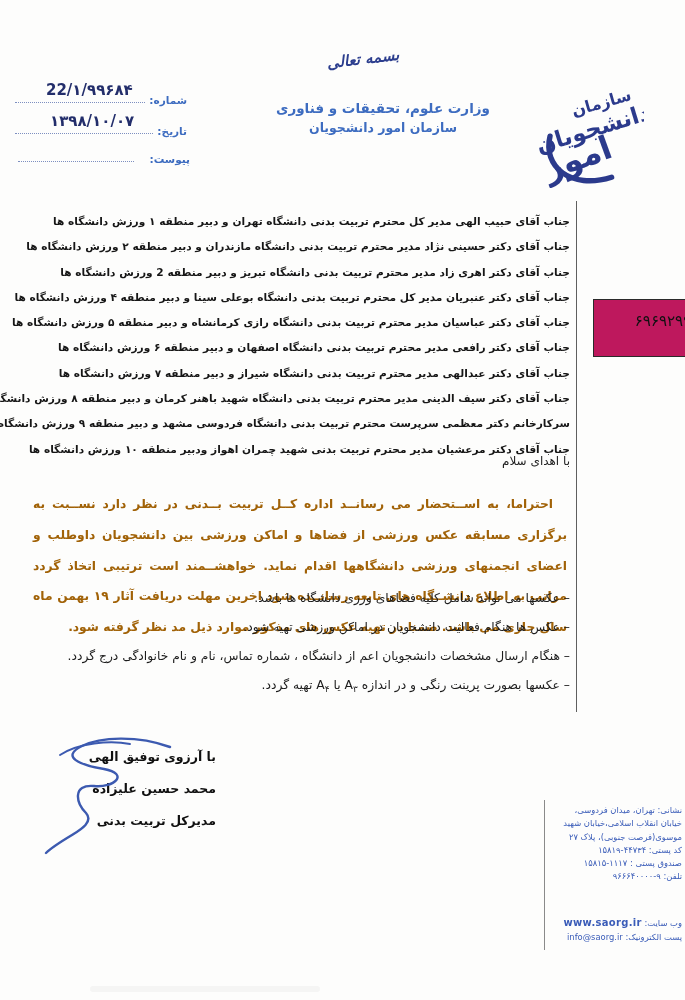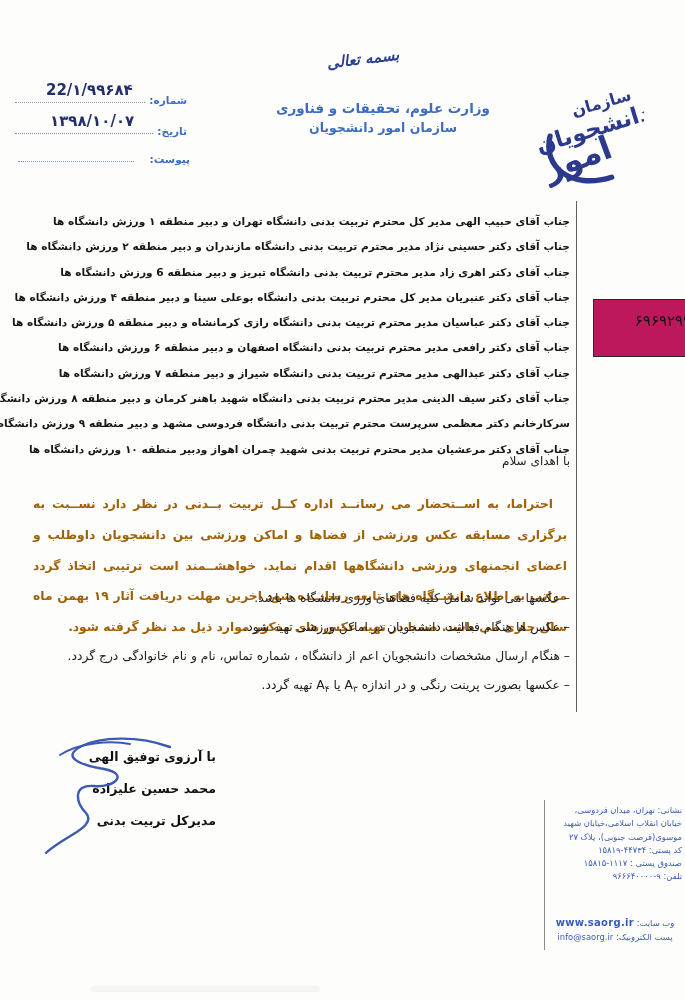--- a/index.html
+++ b/index.html
@@ -65,21 +65,21 @@
     position:absolute;top:741px;left:38px;width:178px;direction:rtl;text-align:right;
     font-weight:bold;font-size:12.5px;line-height:32px;color:#101010;
   }
   .sig-scribble{position:absolute;top:733px;left:42px;width:135px;height:130px;pointer-events:none;}
   
   .footer-address{
     position:absolute;top:804px;left:548px;width:134px;direction:rtl;text-align:right;
     font-size:8.4px;line-height:13.3px;color:#3a5cb8;
   }
   .footer-web{
-    position:absolute;top:916px;left:548px;width:134px;direction:rtl;text-align:center;
+    position:absolute;top:916px;left:548px;width:134px;direction:rtl;text-align:right;
     font-size:8.4px;line-height:14px;color:#3a5cb8;
   }
   .num{direction:ltr;unicode-bidi:isolate;}
   .site{font-weight:bold;font-size:10px;letter-spacing:.3px;}
   .smudge{position:absolute;left:90px;top:986px;width:230px;height:6px;background:#9a9a9a;opacity:.08;border-radius:3px;}
 </style>
 </head>
 <body>
 
 <div class="page">
@@ -123,21 +123,21 @@
     <div class="tracking-label">شماره پیگیری</div>
     <div class="tracking-num">۶۹۶۹۲۹۹</div>
   </div>
 
   <div class="vrule-main"></div>
   <div class="vrule-footer"></div>
 
   <div class="recipients">
     <div class="recipient">جناب آقای حبیب الهی مدیر کل محترم تربیت بدنی دانشگاه تهران و دبیر منطقه ۱ ورزش دانشگاه ها</div>
     <div class="recipient">جناب آقای دکتر حسینی نژاد مدیر محترم تربیت بدنی دانشگاه مازندران و دبیر منطقه ۲ ورزش دانشگاه ها</div>
-    <div class="recipient">جناب آقای دکتر اهری زاد مدیر محترم تربیت بدنی دانشگاه تبریز و دبیر منطقه 6 ورزش دانشگاه ها</div>
+    <div class="recipient">جناب آقای دکتر اهری زاد مدیر محترم تربیت بدنی دانشگاه تبریز و دبیر منطقه 2 ورزش دانشگاه ها</div>
     <div class="recipient">جناب آقای دکتر عنبریان مدیر کل محترم تربیت بدنی دانشگاه بوعلی سینا و دبیر منطقه ۴ ورزش دانشگاه ها</div>
     <div class="recipient">جناب آقای دکتر عباسیان مدیر محترم تربیت بدنی دانشگاه رازی کرمانشاه و دبیر منطقه ۵ ورزش دانشگاه ها</div>
     <div class="recipient">جناب آقای دکتر رافعی مدیر محترم تربیت بدنی دانشگاه اصفهان و دبیر منطقه ۶ ورزش دانشگاه ها</div>
     <div class="recipient">جناب آقای دکتر عبدالهی مدیر محترم تربیت بدنی دانشگاه شیراز و دبیر منطقه ۷ ورزش دانشگاه ها</div>
     <div class="recipient">جناب آقای دکتر سیف الدینی مدیر محترم تربیت بدنی دانشگاه شهید باهنر کرمان و دبیر منطقه ۸ ورزش دانشگاها</div>
     <div class="recipient">سرکارخانم دکتر معظمی سرپرست محترم تربیت بدنی دانشگاه فردوسی مشهد و دبیر منطقه ۹ ورزش دانشگاه ها</div>
     <div class="recipient">جناب آقای دکتر مرعشیان مدیر محترم تربیت بدنی شهید چمران اهواز ودبیر منطقه ۱۰ ورزش دانشگاه ها</div>
   </div>
 
   <div class="salutation">با اهدای سلام</div>

